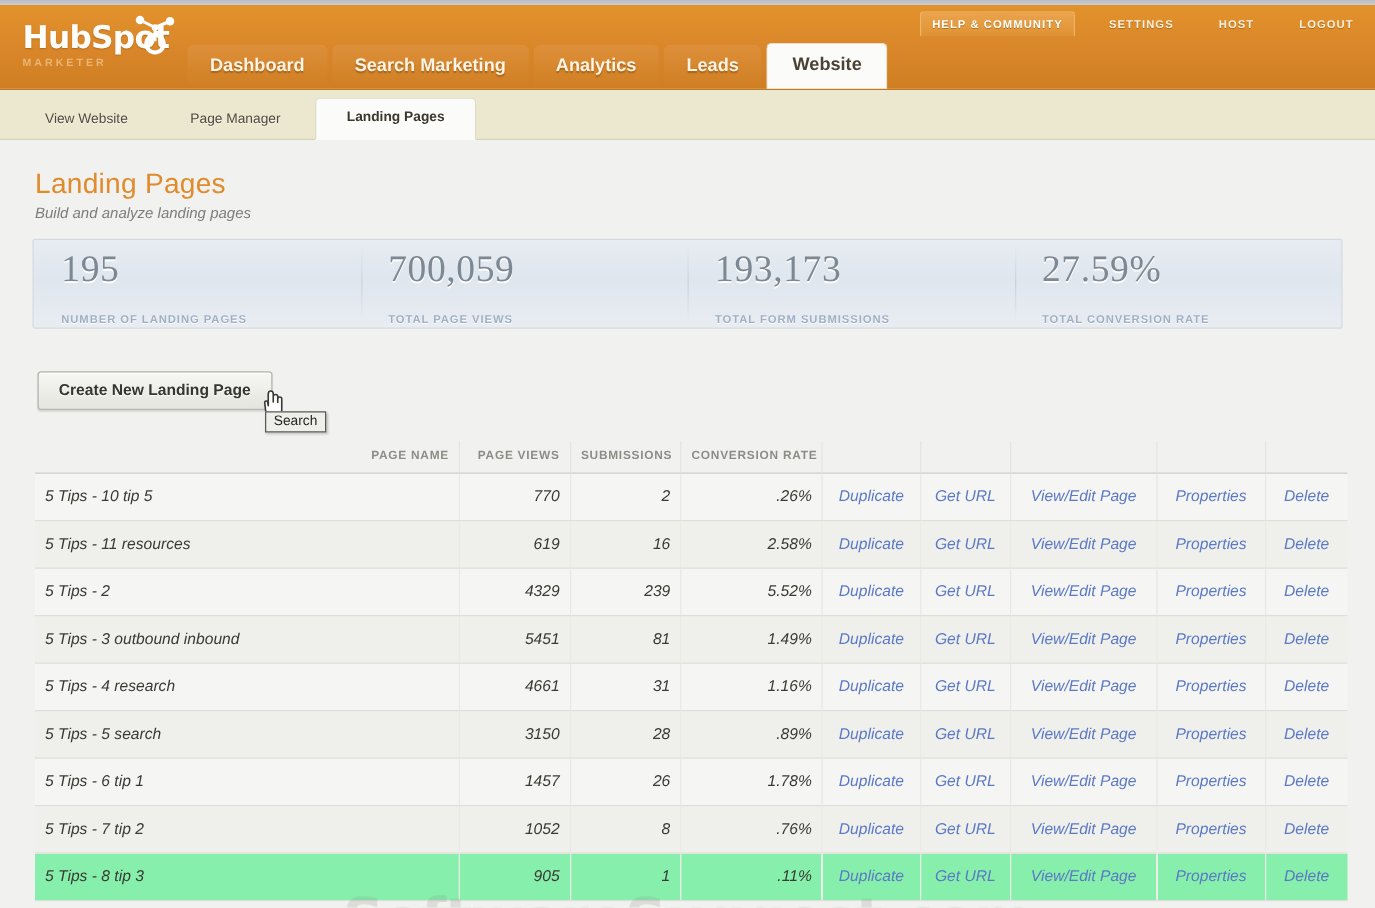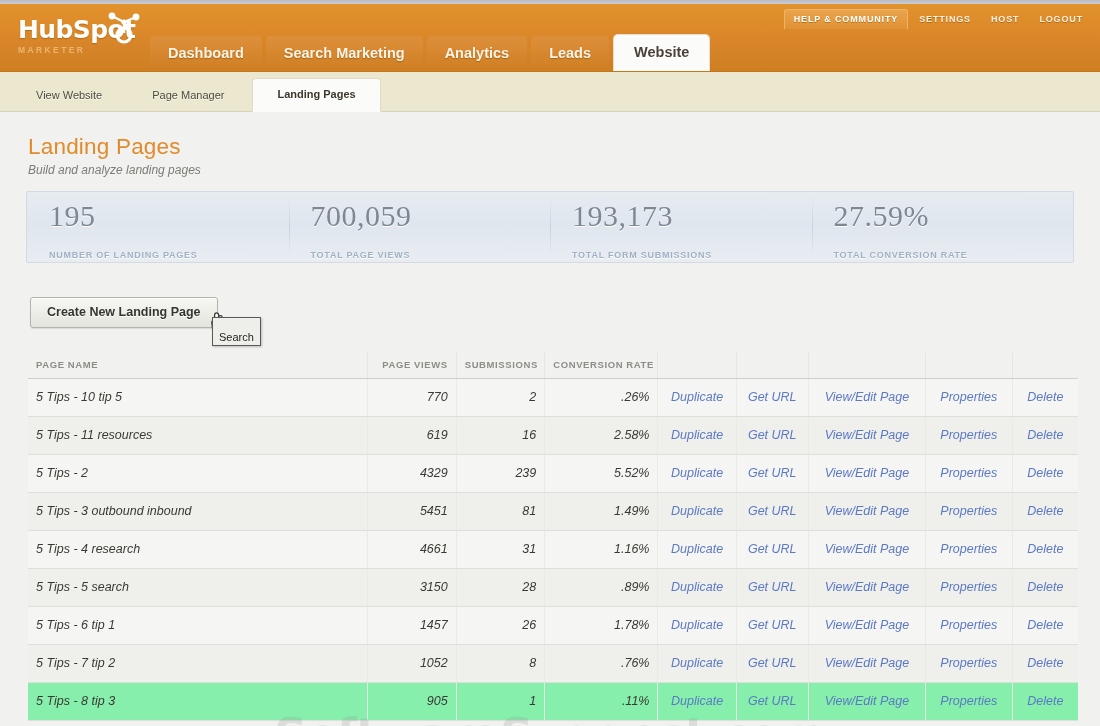--- a/index.html
+++ b/index.html
@@ -16,21 +16,21 @@
 
   .header {
     position: relative; height: 68px;
     background: linear-gradient(to bottom,#e2922b 0%, #d9862a 55%, #cf7e22 100%);
     border-bottom: 1px solid #c07a1e;
   }
 
   
   .utilnav {
     position: absolute; top: 5px; right: 8px;
-    display: flex; align-items: center; gap: 2px;
+    display: flex; align-items: center; gap: 18px;
   }
   .utilnav .util {
     font-size: 9px; letter-spacing: .85px; font-weight: bold;
     color: #fbf0e0; padding: 4px 9px 5px; white-space: nowrap;
     text-shadow: 0 1px 0 rgba(120,70,10,.45);
     border-radius: 3px 3px 0 0;
   }
   .utilnav .util.active {
     background: linear-gradient(to bottom,#e8a council,#e8a14a);
     background: linear-gradient(to bottom,#eaa44d,#e09233);
@@ -126,33 +126,33 @@
     font-size: 12.5px; font-weight: bold; color: #363630;
     padding: 7px 16px 8px;
     background: linear-gradient(to bottom,#f7f7f4,#e4e4de);
     border: 1px solid #b4b4ac;
     border-radius: 3px;
     text-shadow: 0 1px 0 #fff;
     box-shadow: 0 1px 1px rgba(0,0,0,.10), inset 0 1px 0 #fff;
   }
   .cursor { position: absolute; left: 176px; top: 14px; }
   .tooltip {
-    position: absolute; left: 182px; top: 20px;
+    position: absolute; left: 182px; top: 32px;
     background: #eeeeea; border: 1px solid #5a5a55;
-    font-size: 11px; color: #26261f; padding: 13px 6px 2px;
+    font-size: 11px; color: #26261f; padding: 1px 6px 2px;
     box-shadow: 1px 1px 2px rgba(0,0,0,.22);
   }
 
   
   .tablewrap { margin: 0 22px 0 28px; }
   table { width: 100%; border-collapse: collapse; table-layout: fixed; }
 
   thead th {
     font-size: 9.5px; letter-spacing: .6px; font-weight: bold;
-    color: #8d8d87; text-align: left; padding: 6px 8px 8px;
+    color: #8d8d87; text-align: right; padding: 6px 8px 8px;
     border-bottom: 1px solid #cfcfc9;
     border-left: 1px solid #e6e6e1;
     white-space: nowrap;
   }
   thead th:first-child { border-left: none; }
   thead th.r { text-align: right; }
 
   tbody td {
     font-size: 12.5px; color: #3a3a34; padding: 11px 8px 12px;
     border-bottom: 1px solid #dededa;

